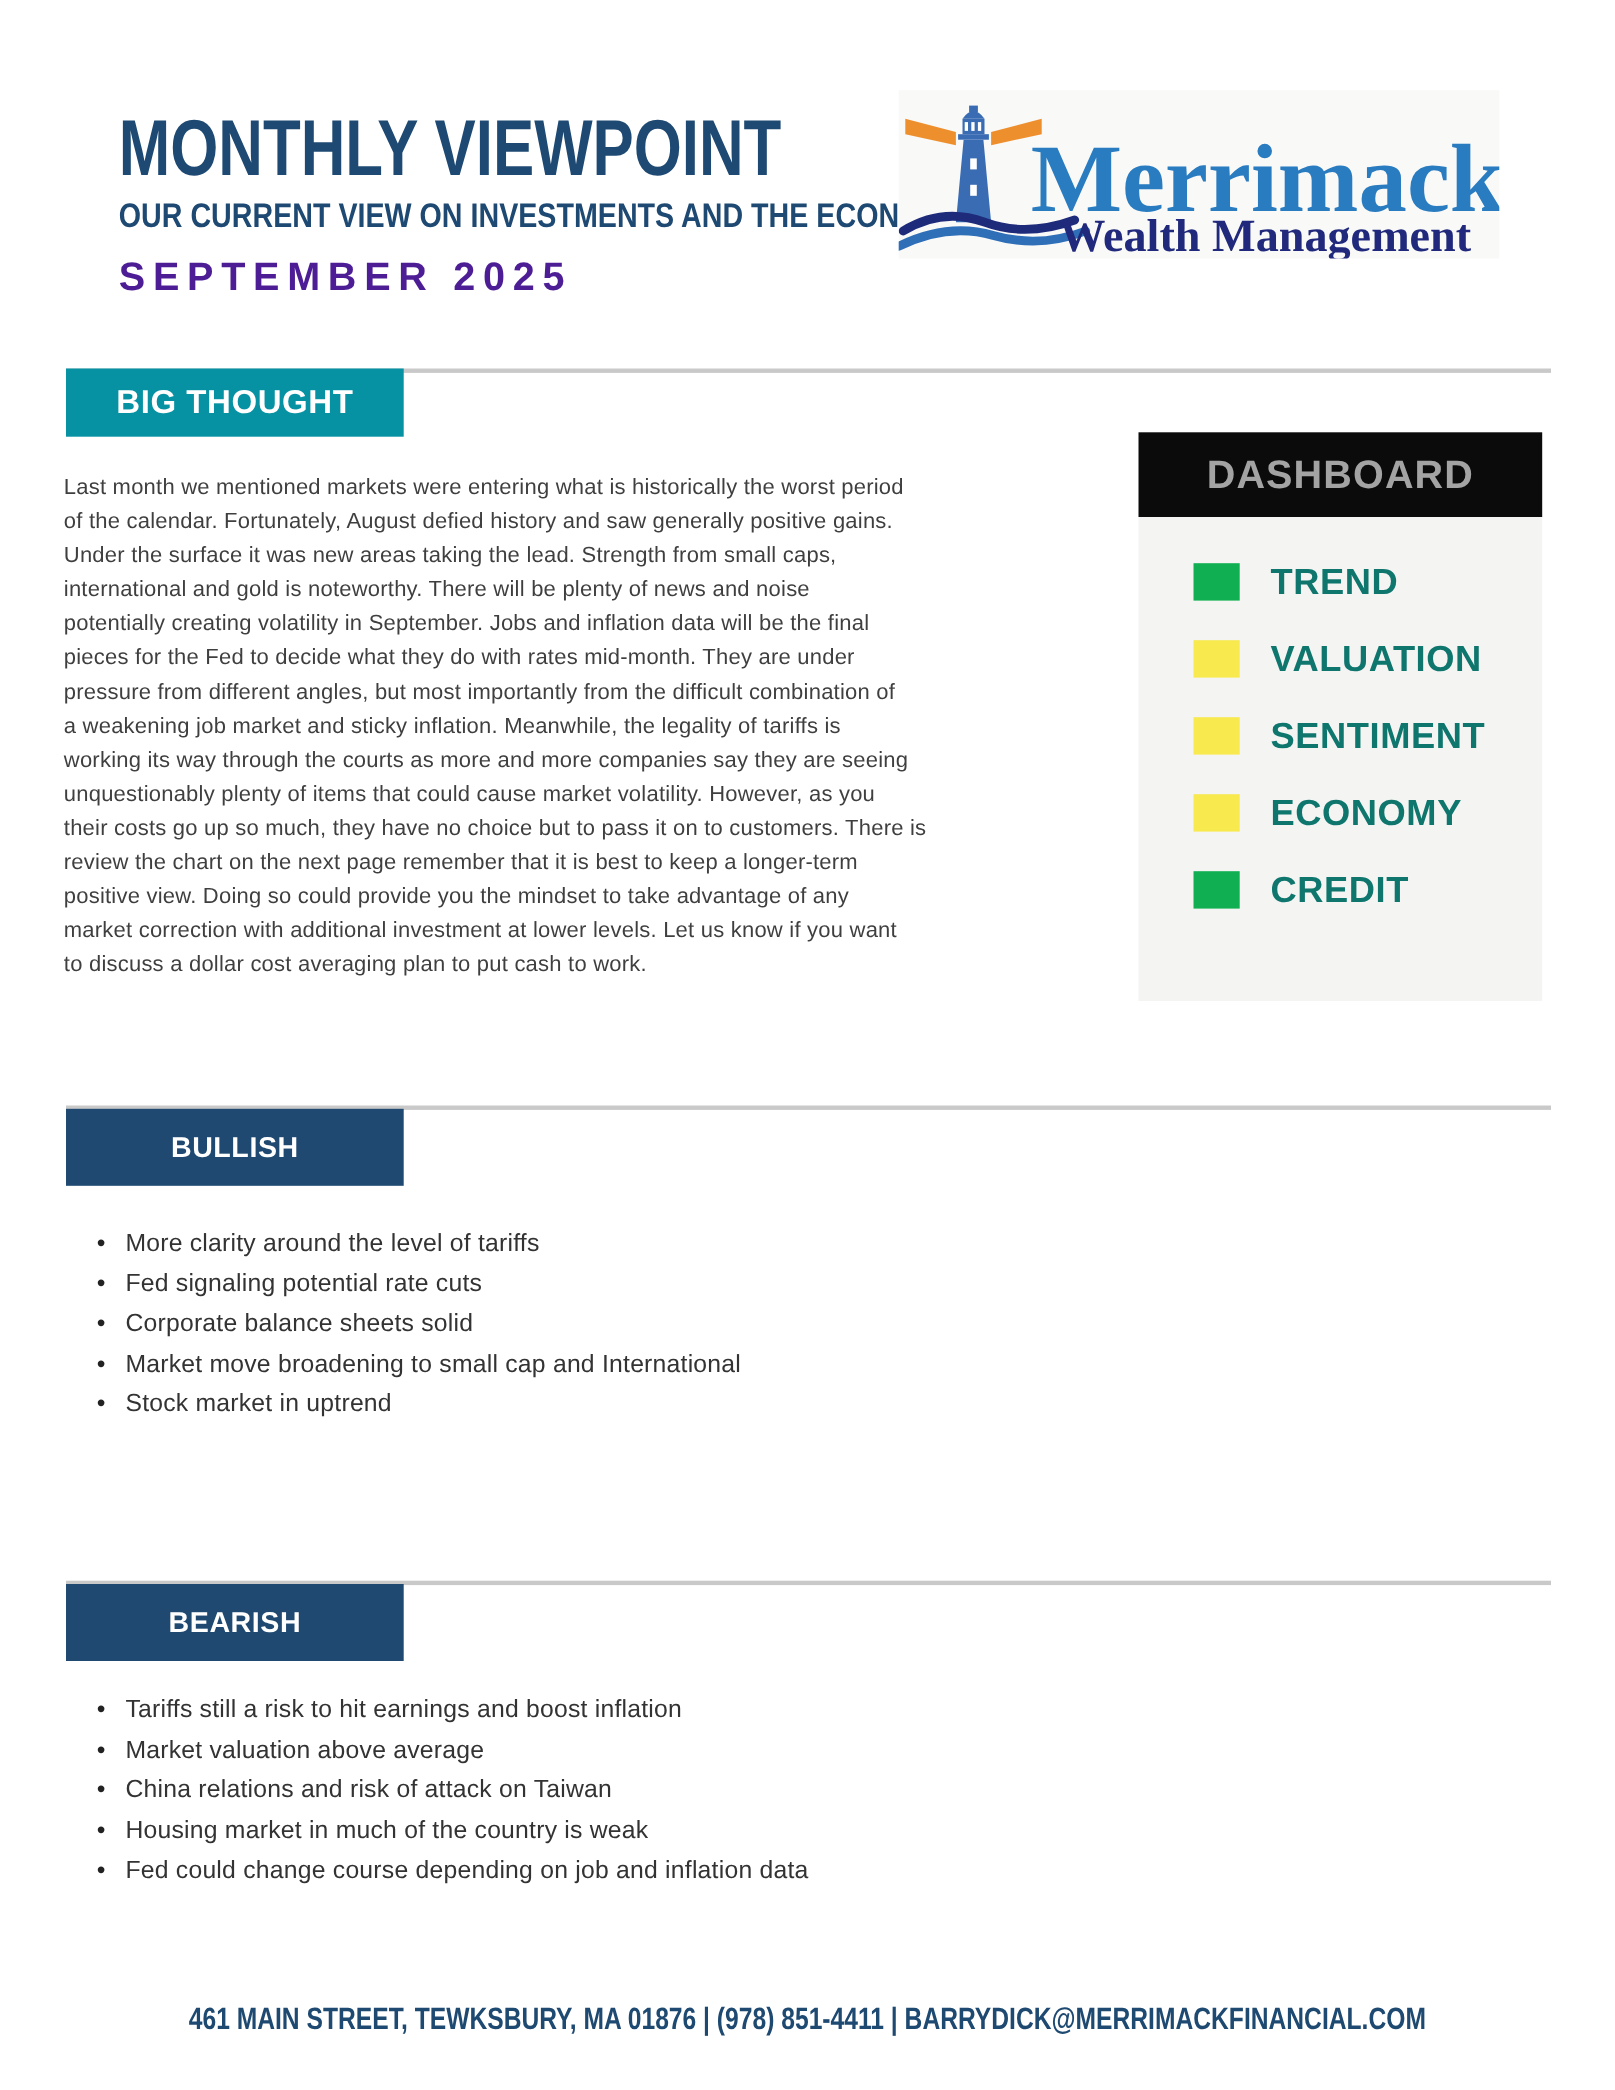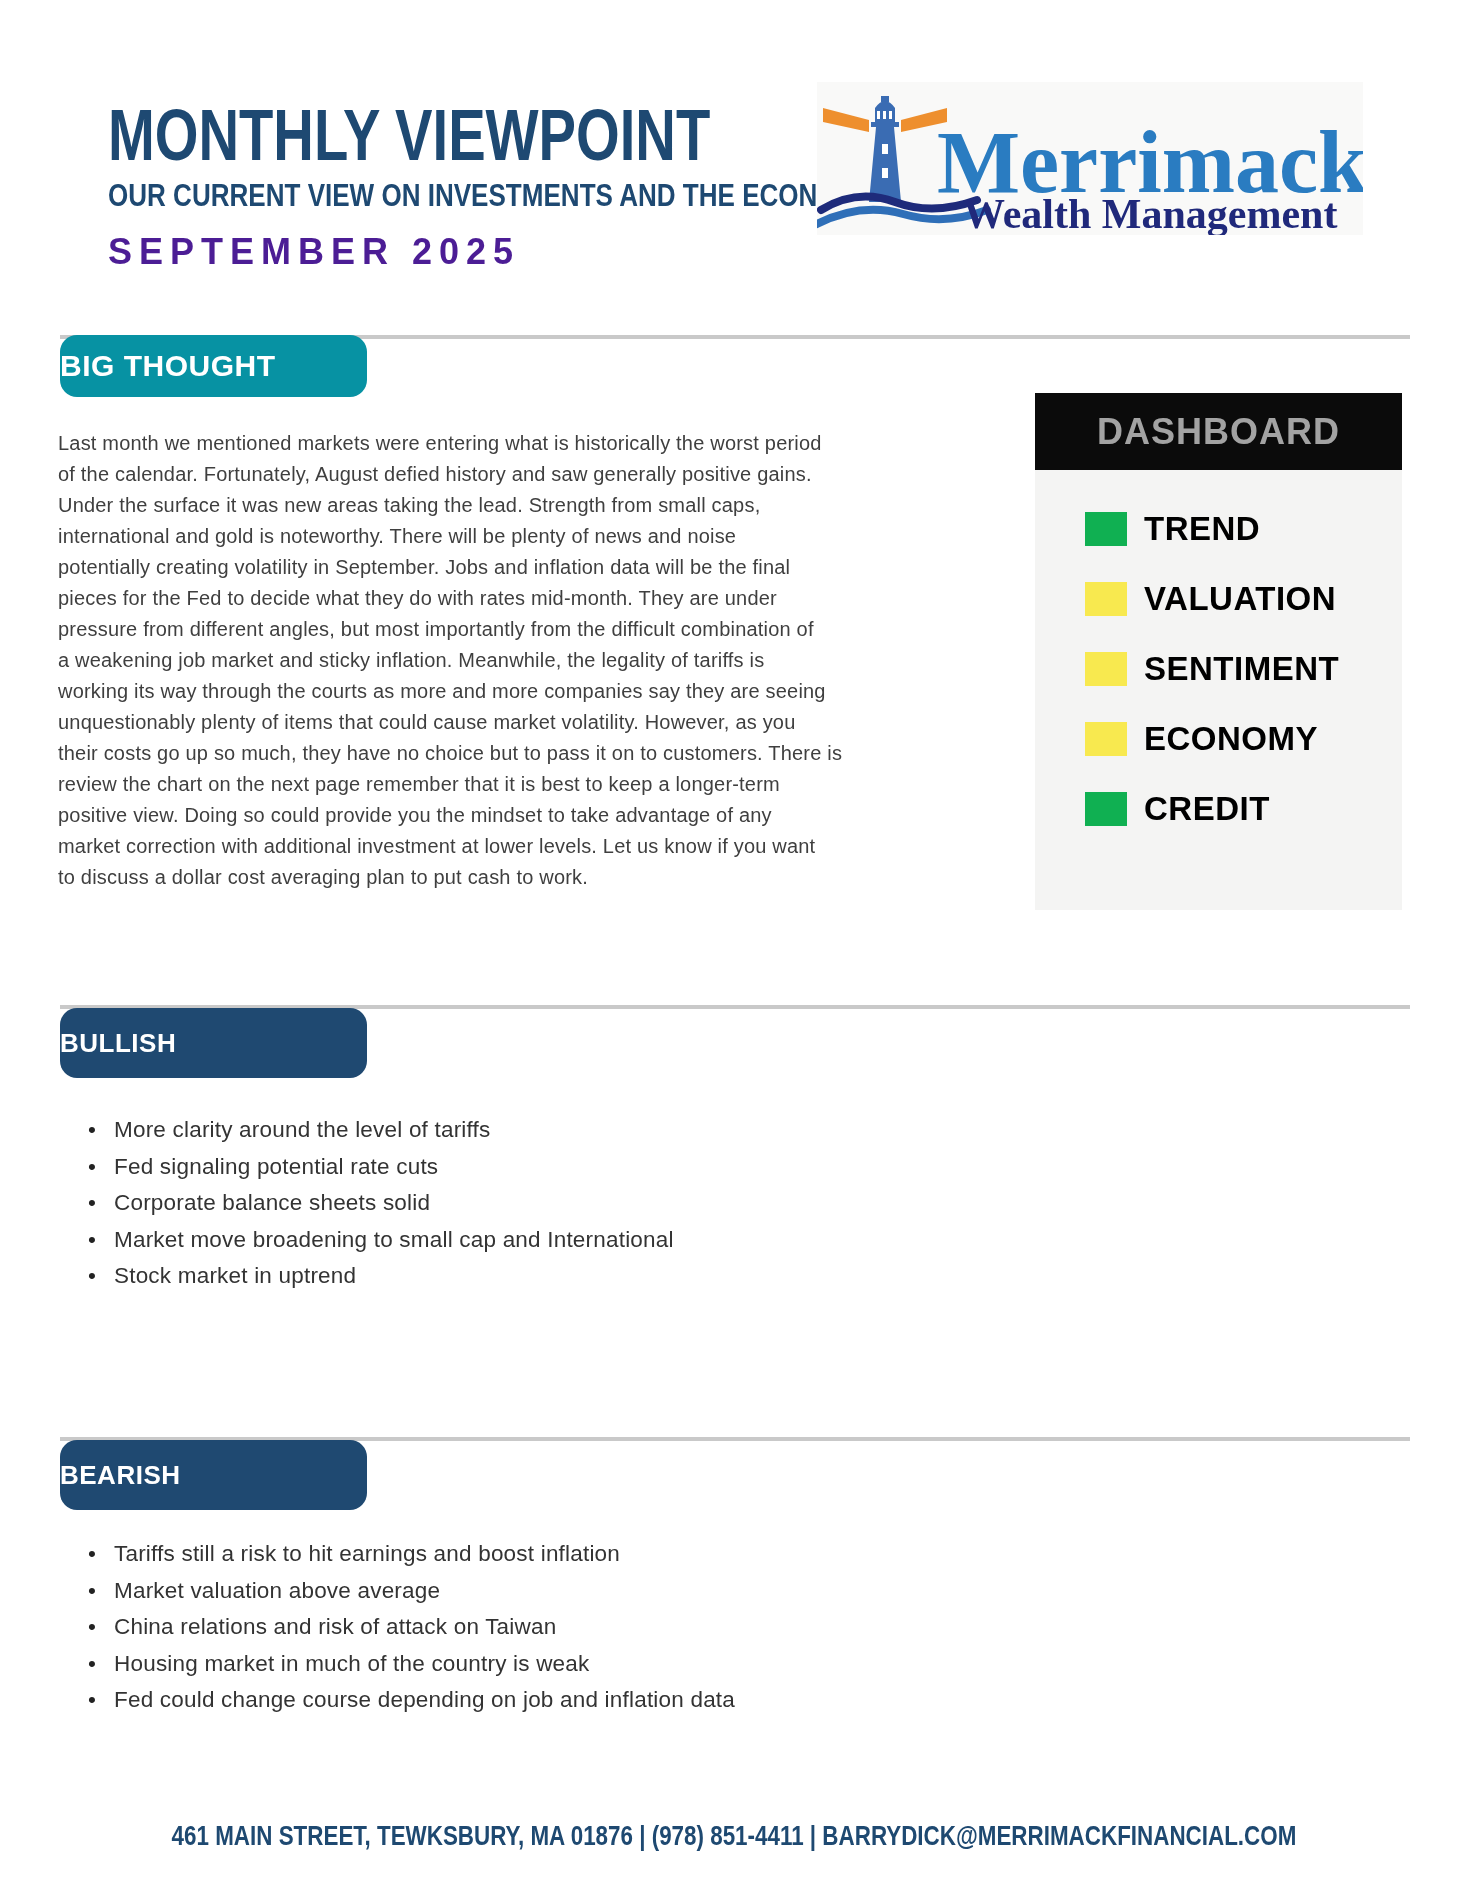--- a/index.html
+++ b/index.html
@@ -13,38 +13,38 @@
             white-space:nowrap;transform:scaleX(.84);transform-origin:left top;}
   .issue-date{position:absolute;left:108px;top:231px;font-size:36px;font-weight:bold;color:#4c1d95;
               letter-spacing:7px;white-space:nowrap;}
 
   
   .logo-box{position:absolute;left:817px;top:82px;width:546px;height:153px;background:#f9f9f8;}
   .logo-box svg{position:absolute;left:0;top:0;}
 
   
   .rule{position:absolute;left:60px;width:1350px;height:4px;background:#C9C9C9;}
-  .tab{position:absolute;left:60px;width:307px;display:flex;align-items:center;
-       color:#ffffff;font-weight:bold;letter-spacing:.5px;border-radius:17px;}
+  .tab{position:absolute;left:60px;width:307px;display:flex;align-items:center;justify-content:center;
+       color:#ffffff;font-weight:bold;letter-spacing:.5px;}
   .tab.teal{top:335px;height:62px;background:#0792A3;font-size:30px;}
   .tab.navy{height:70px;background:#1F4971;font-size:26px;}
 
   
   .bt-text{position:absolute;left:58px;top:428px;width:990px;color:#3F3F3F;
            font-size:20px;letter-spacing:.2px;}
   .bt-text .ln{height:31px;line-height:31px;white-space:nowrap;}
 
   
   .dashboard{position:absolute;left:1035px;top:393px;width:367px;}
   .dash-header{height:77px;background:#0B0B0B;color:#a3a3a3;display:flex;align-items:center;
                justify-content:center;font-size:36px;font-weight:bold;letter-spacing:1px;}
   .dash-panel{background:#F4F4F3;height:440px;padding-top:41px;box-sizing:border-box;}
   .dash-row{display:flex;align-items:center;height:36px;margin:0 0 34px 50px;}
   .swatch{width:42px;height:34px;flex:0 0 42px;}
-  .dash-label{margin-left:17px;font-size:33px;font-weight:bold;color:#000000;letter-spacing:.5px;}
+  .dash-label{margin-left:28px;font-size:33px;font-weight:bold;color:#0f766e;letter-spacing:.5px;}
 
   
   .bullets{position:absolute;left:88px;margin:0;padding:0;list-style:none;color:#333333;
            font-size:22.5px;letter-spacing:.2px;}
   .bullets li{position:relative;height:36.5px;line-height:36.5px;padding-left:26px;white-space:nowrap;}
   .bullets li .dot{position:absolute;left:0;top:0;color:#222;}
 
   
   .footer{position:absolute;left:0;top:1820px;width:1468px;display:flex;justify-content:center;align-items:flex-end;}
   .footer .ft{font-size:28px;font-weight:bold;color:#1E4971;white-space:nowrap;

